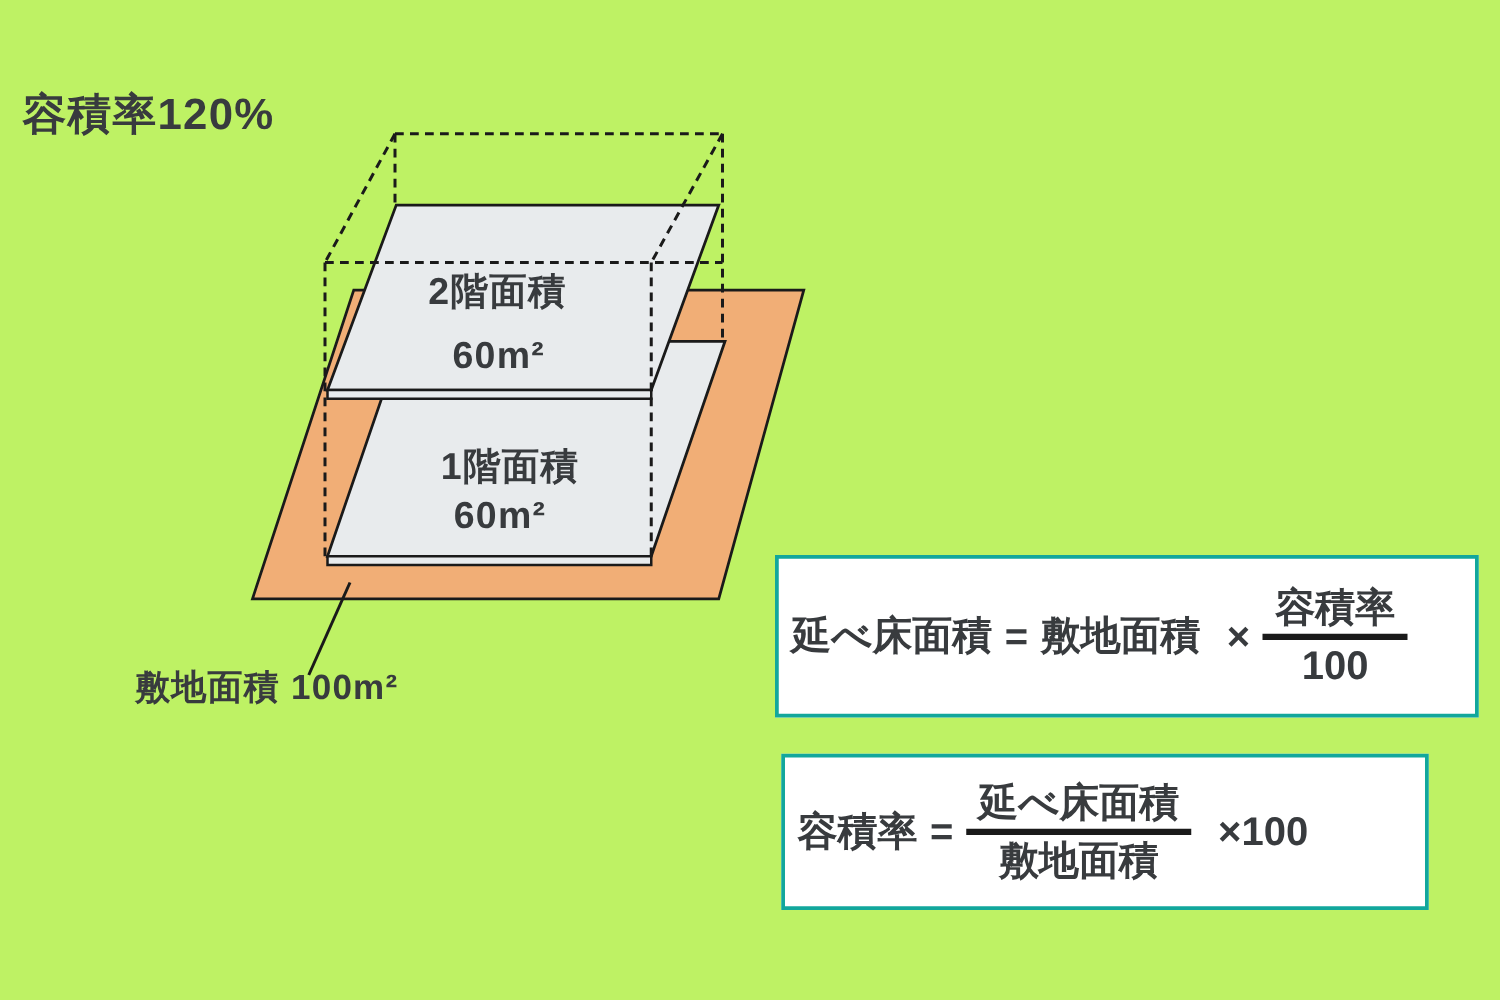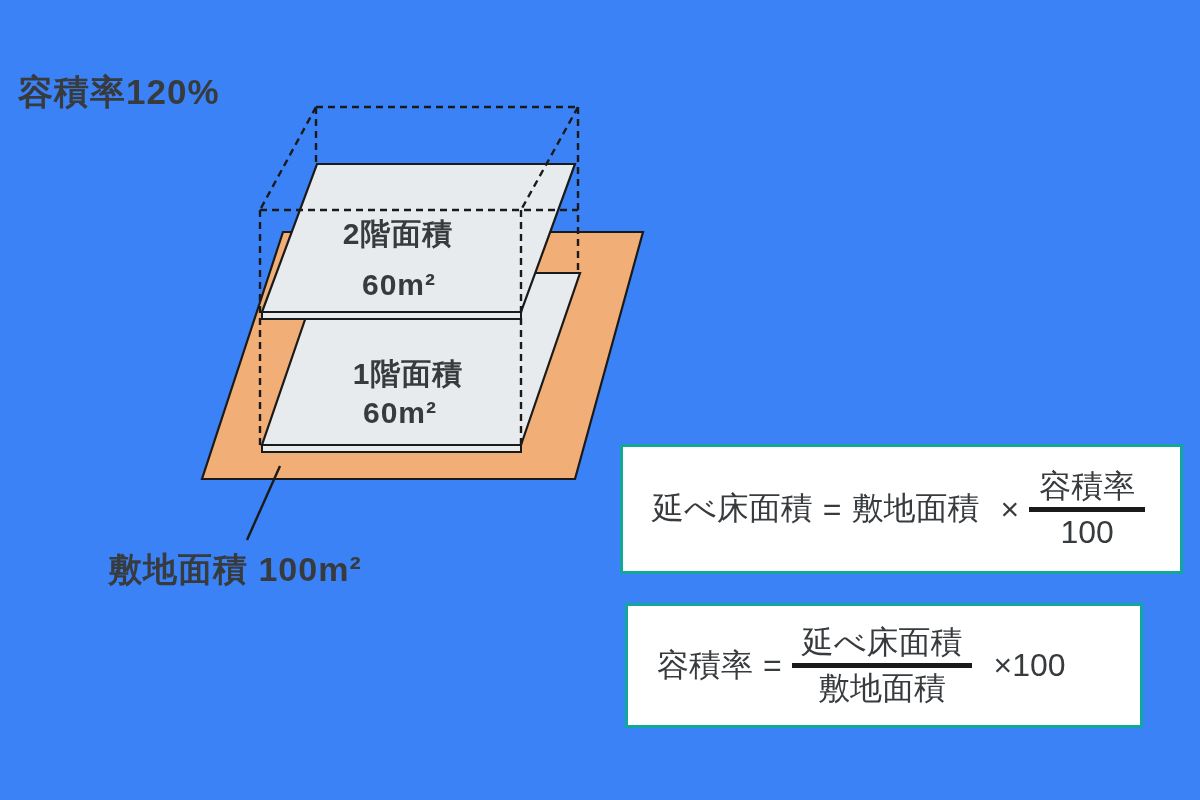--- a/index.html
+++ b/index.html
@@ -2,44 +2,44 @@
 <html><head>
 <meta charset="utf-8">
 <style>
   html,body{margin:0;padding:0;}
   body{
     width:1200px;height:800px;
     background:#ffffff;
     font-family:"Liberation Sans","DejaVu Sans",sans-serif;
     overflow:hidden;
   }
-  .canvas{position:relative;width:1200px;height:800px;background:#3b82f6;}
+  .canvas{position:relative;width:1200px;height:800px;background:#bef264;}
   .canvas svg{position:absolute;left:0;top:0;}
 
   .lbl{
     position:absolute;
     color:#383b3e;
     font-weight:700;
     white-space:nowrap;
     line-height:1;
   }
   .heading{left:18px;top:74px;font-size:35px;letter-spacing:1px;}
   .floor-label{transform:translateX(-50%);font-size:30px;letter-spacing:1px;}
-  .site-label{left:108px;top:552px;font-size:34px;letter-spacing:1px;}
+  .site-label{left:108px;top:536px;font-size:28px;letter-spacing:1px;}
 
   .formula-box{
     position:absolute;
     border:3px solid #12a79c;
     background:#ffffff;
     display:flex;
     align-items:center;
     box-sizing:border-box;
-    padding-left:24px;
+    padding-left:5px;
     color:#383b3e;
-    font-weight:400;
+    font-weight:700;
     font-size:32px;
     white-space:nowrap;
   }
   .formula-box .tok{margin:0 5px;}
   .formula-box .op{margin:0 5px 0 16px;}
   .frac{
     display:inline-flex;
     flex-direction:column;
     align-items:center;
     margin:0 5px;

